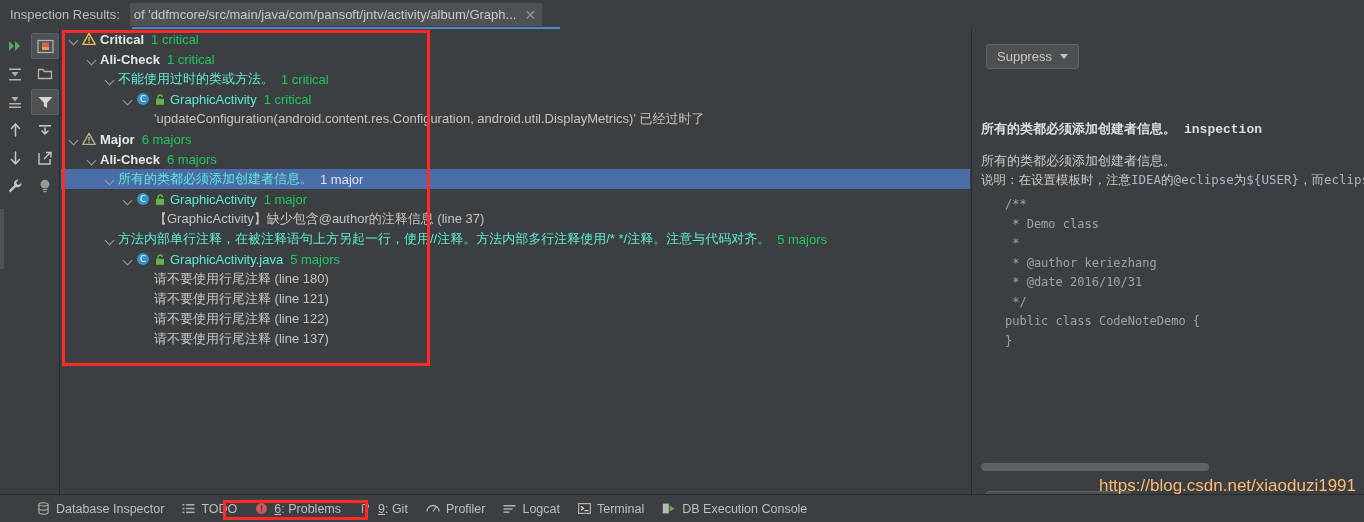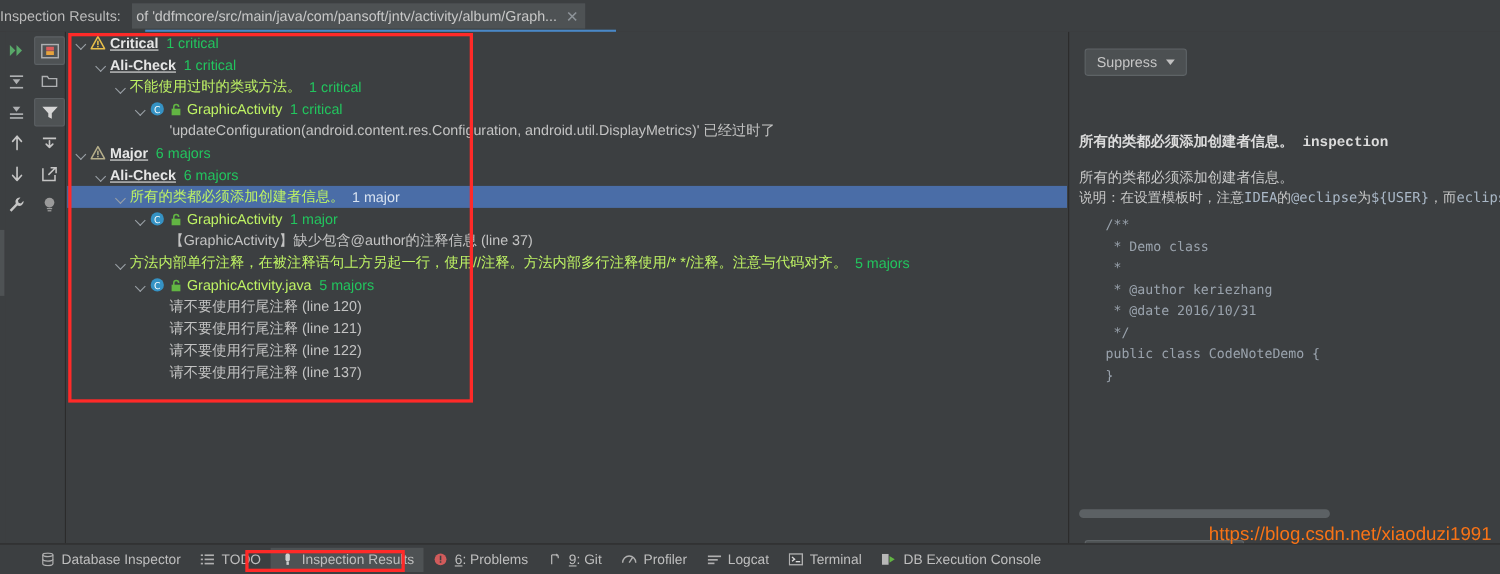--- a/index.html
+++ b/index.html
@@ -11,21 +11,21 @@
     -webkit-font-smoothing: antialiased;
   }
   .app { position: relative; width: 1364px; height: 522px; background: #3c3f41; }
 
   
   .tabbar {
     position: absolute; left: 0; top: 0; width: 1364px; height: 29px;
     background: #3c3f41; display: flex; align-items: center;
   }
   .tab-title {
-    color: #bbbbbb; font-size: 13px; padding-left: 0; white-space: nowrap;
+    color: #bbbbbb; font-size: 13px; padding-left: 10px; white-space: nowrap;
   }
   .tab-chip {
     position: relative; display: flex; align-items: center;
     margin-left: 10px; height: 23px; padding: 0 6px 0 4px;
     background: #4e5254;
   }
   .tab-chip .tab-label { color: #c8c8c8; font-size: 13px; white-space: nowrap; }
   .tab-chip .tab-close {
     color: #8d9398; font-size: 14px; margin-left: 8px; line-height: 1;
   }
@@ -62,22 +62,22 @@
   .arrow {
     width: 13px; height: 13px; flex: 0 0 13px; position: relative;
     margin-right: 2px;
   }
   .arrow::after {
     content: ""; position: absolute; left: 3px; top: 4px;
     width: 6px; height: 6px;
     border-right: 1.4px solid #9aa0a6; border-bottom: 1.4px solid #9aa0a6;
     transform: rotate(45deg);
   }
-  .lbl { color: #bef264; }
-  .lbl.b { font-weight: bold; color: #e6e6e6; text-decoration: underline; }
+  .lbl { color: #5eead4; }
+  .lbl.b { font-weight: bold; color: #e6e6e6; }
   .cnt { color: #22c55e; margin-left: 7px; }
   .plain { color: #c3c3c3; }
   .ico { flex: 0 0 auto; display: flex; align-items: center; margin-right: 4px; }
   .ico svg { display: block; }
 
   
   .redbox {
     position: absolute; border: 3px solid #ff2a28; pointer-events: none;
   }
 
@@ -133,21 +133,21 @@
   }
   .sbitem {
     display: flex; align-items: center; gap: 6px; height: 22px;
     padding: 0 9px; color: #bebebe; font-size: 12.5px; white-space: nowrap;
     position: relative;
   }
   .sbitem.active { background: #4e5254; }
   .sbitem .u { text-decoration: underline; }
   .watermark {
     position: absolute; right: 8px; bottom: 26px; font-size: 17px;
-    color: #f97316; font-family: "Liberation Sans", sans-serif;
+    color: #fdba74; font-family: "Liberation Sans", sans-serif;
   }
   .leftedge {
     position: absolute; left: 0; top: 29px; width: 5px; height: 465px;
     background: #3c3f41;
   }
   .leftnub {
     position: absolute; left: 0; top: 180px; width: 4px; height: 60px;
     background: #4e5254;
   }
 </style>
@@ -364,21 +364,21 @@
             <path d="M4 6V4.2a2.2 2.2 0 0 1 4.4 0" fill="none" stroke="#62b543" stroke-width="1.4"></path>
             <rect x="2" y="5.8" width="8" height="6" fill="#62b543"></rect>
           </svg>
         </span>
         <span class="lbl">GraphicActivity.java</span>
         <span class="cnt">5 majors</span>
       </div>
       <div class="row">
         <span style="display:inline-block;width:78px"></span>
         <span style="display:inline-block;width:15px"></span>
-        <span class="plain">请不要使用行尾注释 (line 120)</span>
+        <span class="plain">请不要使用行尾注释 (line 180)</span>
       </div>
       <div class="row">
         <span style="display:inline-block;width:78px"></span>
         <span style="display:inline-block;width:15px"></span>
         <span class="plain">请不要使用行尾注释 (line 121)</span>
       </div>
       <div class="row">
         <span style="display:inline-block;width:78px"></span>
         <span style="display:inline-block;width:15px"></span>
         <span class="plain">请不要使用行尾注释 (line 122)</span>
@@ -439,29 +439,20 @@
             <rect x="0.5" y="2" width="2" height="1.5" fill="#b0b0b0"></rect>
             <rect x="4" y="2" width="8.5" height="1.5" fill="#b0b0b0"></rect>
             <rect x="0.5" y="5.8" width="2" height="1.5" fill="#b0b0b0"></rect>
             <rect x="4" y="5.8" width="8.5" height="1.5" fill="#b0b0b0"></rect>
             <rect x="0.5" y="9.6" width="2" height="1.5" fill="#b0b0b0"></rect>
             <rect x="4" y="9.6" width="8.5" height="1.5" fill="#b0b0b0"></rect>
           </svg>
         </span>
         <span>TODO</span>
       </div>
-      <div class="sbitem active">
-        <span style="display:flex;align-items:center">
-          <svg width="13" height="13" viewBox="0 0 13 13">
-            <rect x="4.5" y="1" width="4" height="7.5" rx="2" fill="#cfcfcf"></rect>
-            <rect x="5.4" y="8.5" width="2.2" height="3" fill="#cfcfcf"></rect>
-          </svg>
-        </span>
-        <span>Inspection Results</span>
-      </div>
       <div class="sbitem">
         <span style="display:flex;align-items:center">
           <svg width="13" height="13" viewBox="0 0 13 13">
             <circle cx="6.5" cy="6.5" r="5.4" fill="#d15b5b"></circle>
             <rect x="5.8" y="3.2" width="1.4" height="4.2" fill="#3c3f41"></rect>
             <rect x="5.8" y="8.2" width="1.4" height="1.4" fill="#3c3f41"></rect>
           </svg>
         </span>
         <span><span class="u">6</span>: Problems</span>
       </div>

